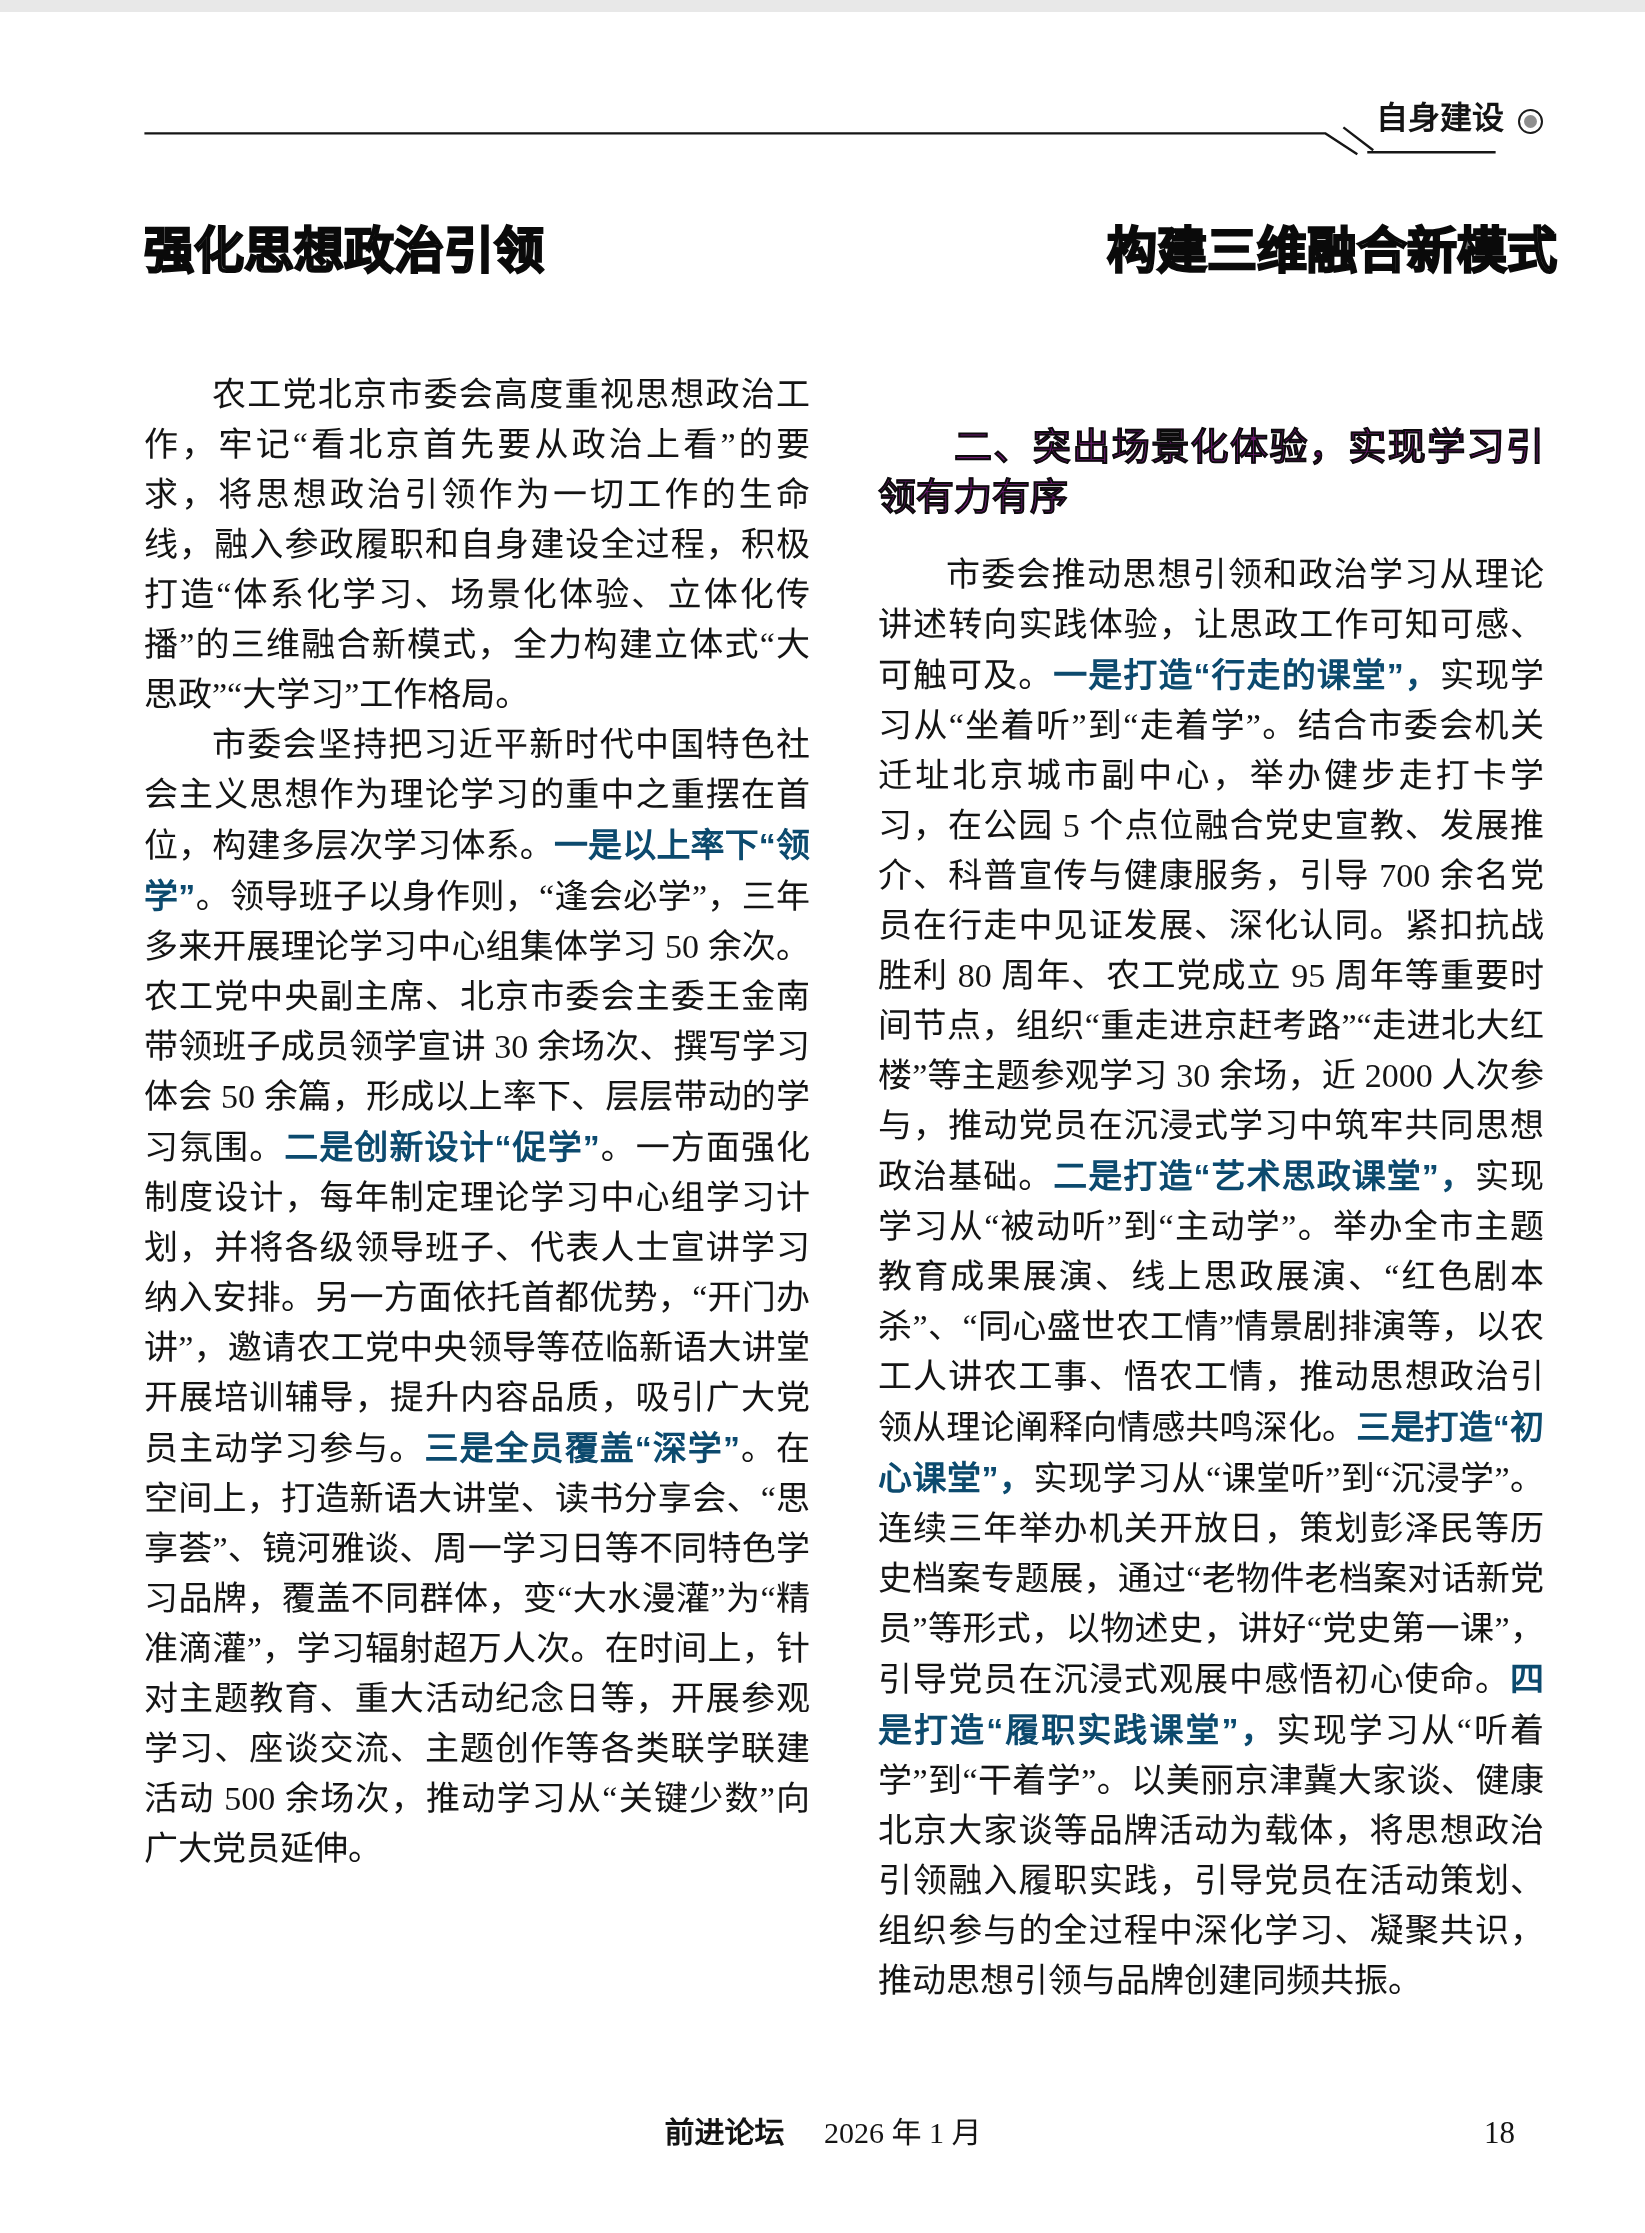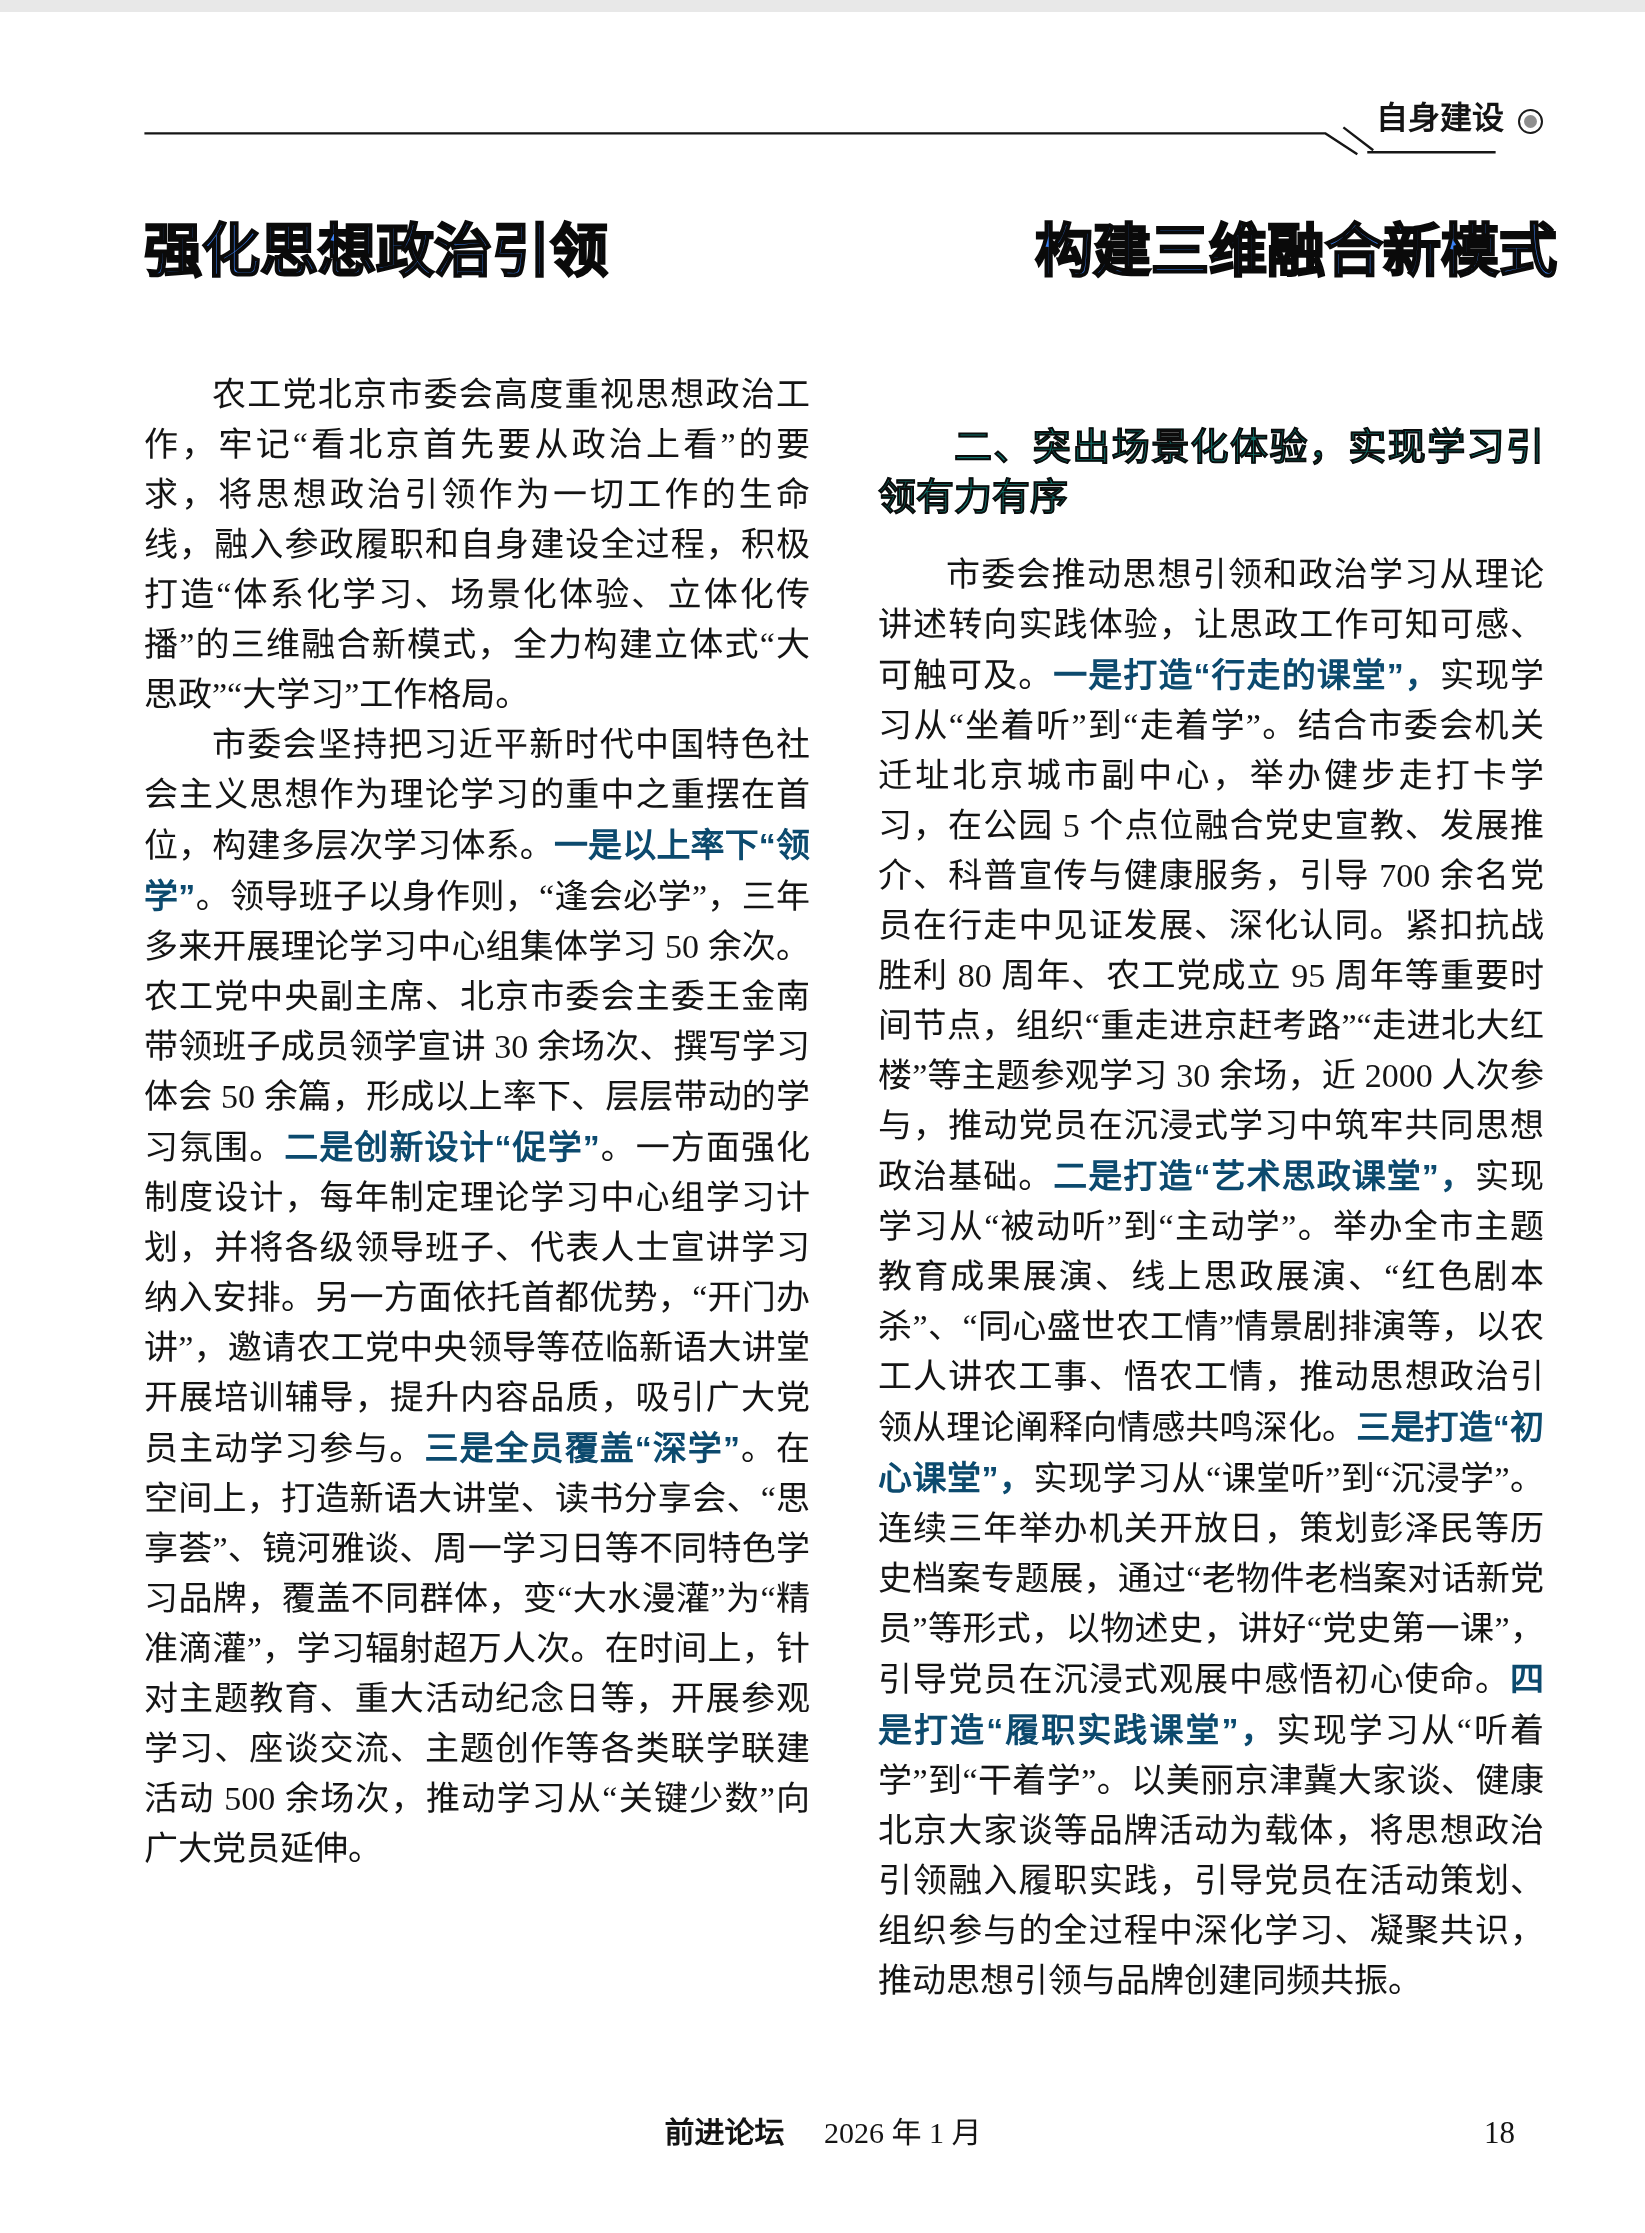--- a/index.html
+++ b/index.html
@@ -31,22 +31,22 @@
     width:13px; height:13px; border-radius:50%;
     background:#8f8f8f;
   }
 
   
   .article-title {
     position:absolute; left:144px; top:197px; width:1413px; height:84px;
     margin:0;
     display:flex; justify-content:space-between; align-items:flex-start;
     font-family:"Liberation Sans","DejaVu Sans",sans-serif;
-    font-weight:900; font-size:58px; line-height:84px;
-    color:#3b82f6;
+    font-weight:900; font-size:50px; line-height:84px;
+    color:#737373;
     -webkit-text-stroke:2.2px #0a0a0a;
     white-space:nowrap;
   }
 
   
   .columns {
     position:absolute; left:144px; top:358px; width:1400px; height:1692px;
     display:flex; gap:68px;
   }
   .col { width:673px; }
@@ -58,21 +58,21 @@
     text-indent:2em;
     letter-spacing:0;
   }
   .section-heading {
     margin:28px 0 28px 0;
     font-family:"Liberation Sans","DejaVu Sans",sans-serif;
     font-weight:bold;
     font-size:38px; line-height:50px;
     text-align:justify;
     text-indent:2em;
-    color:#0f766e;
+    color:#701a75;
     -webkit-text-stroke:0.8px #0c0c0c;
   }
   .col-right > .section-heading:first-child { margin-top:52px; }
   .em {
     font-family:"Liberation Sans","DejaVu Sans",sans-serif;
     font-weight:bold;
     color:#0c4a6e;
   }
 
   

